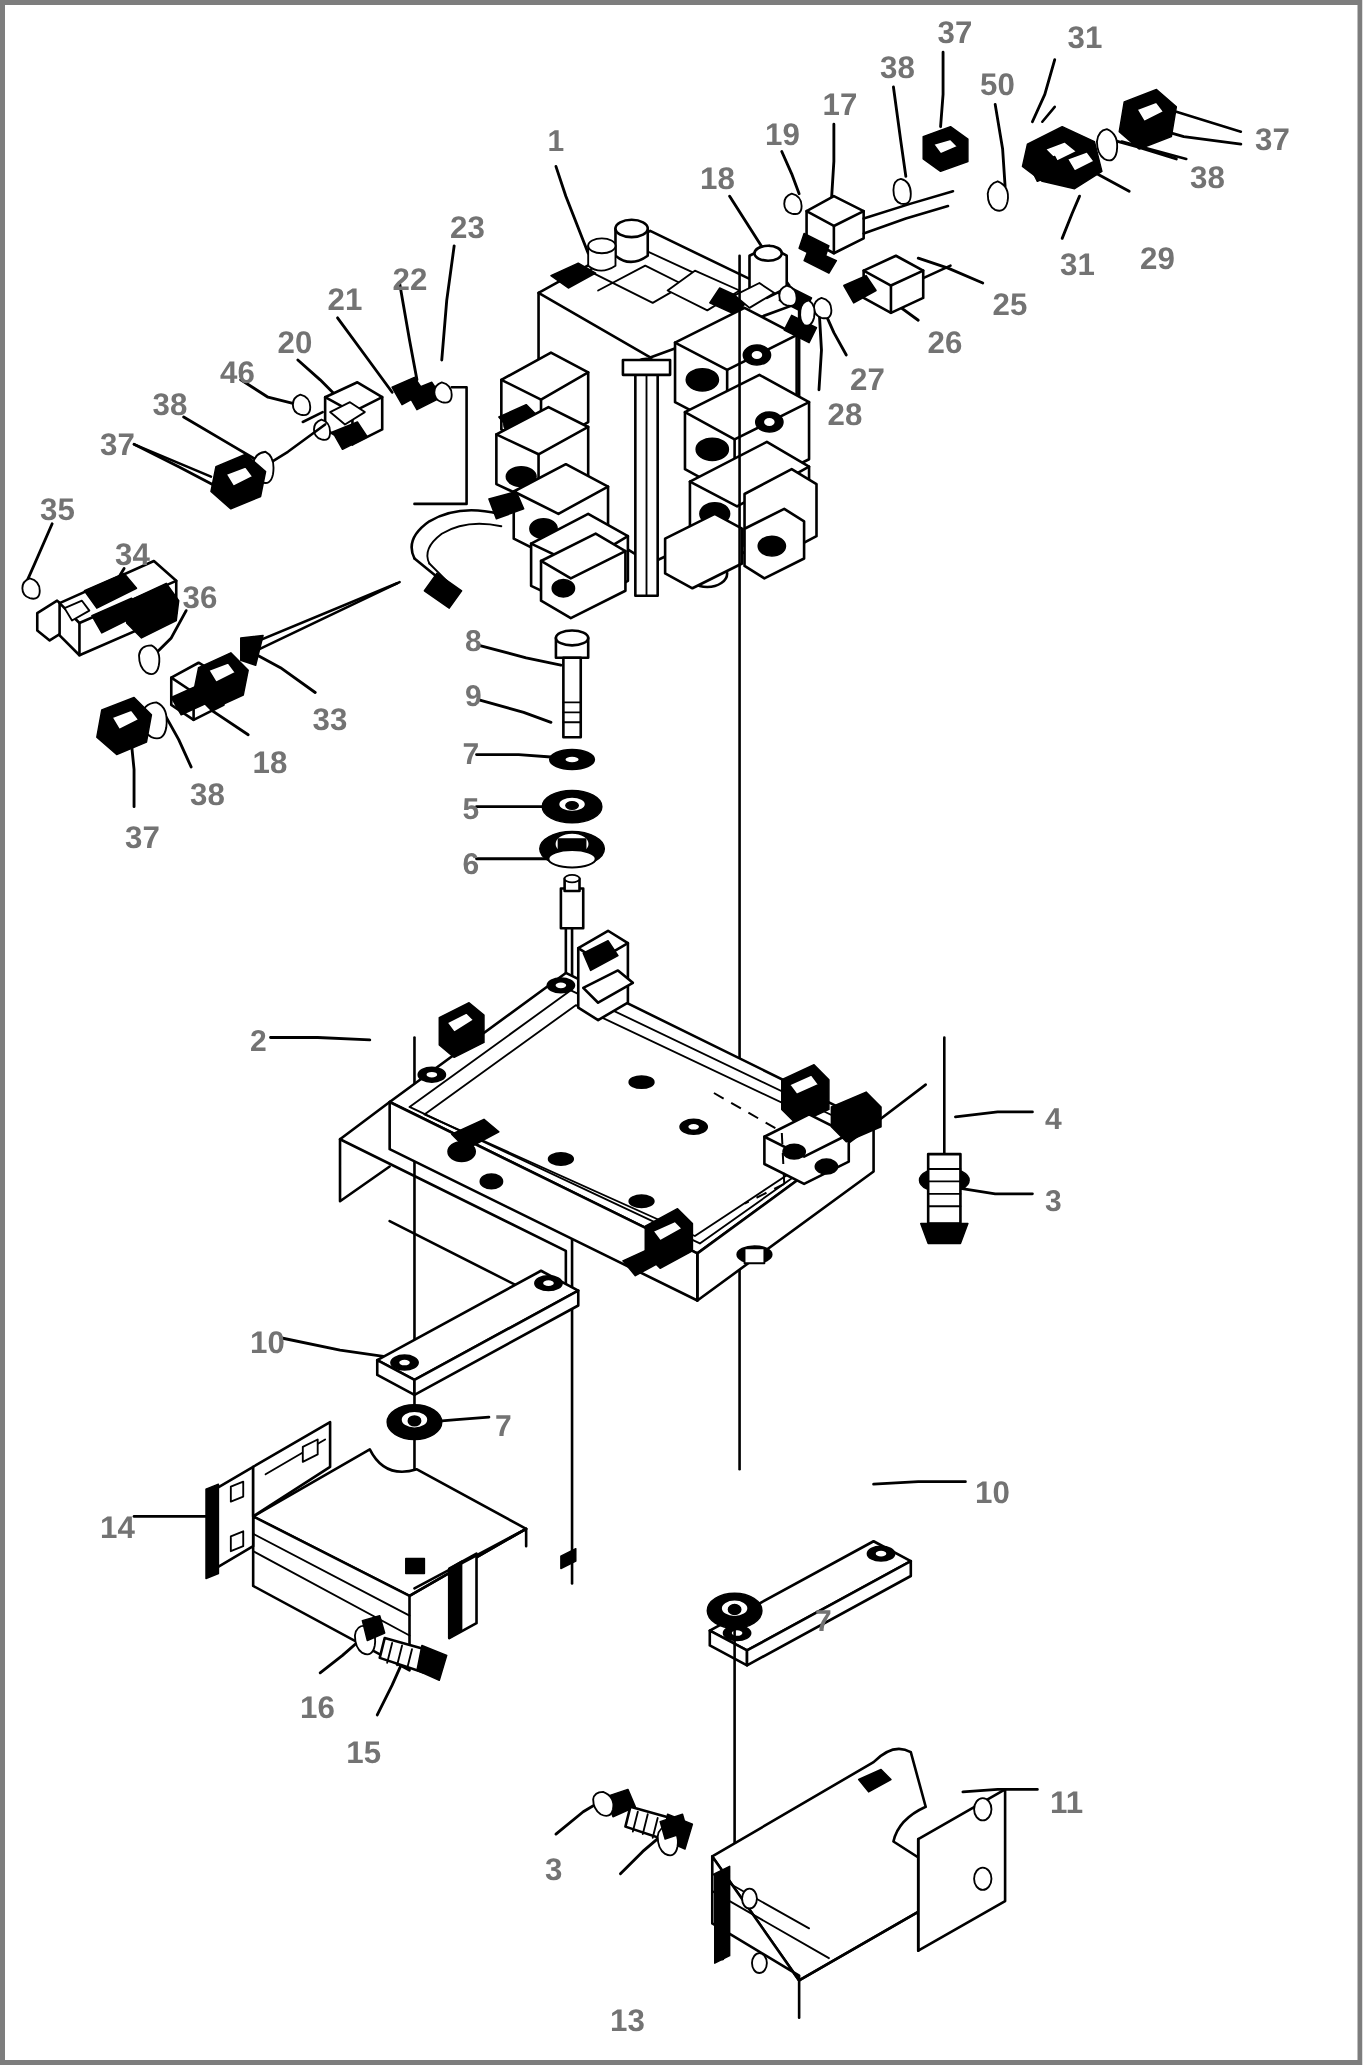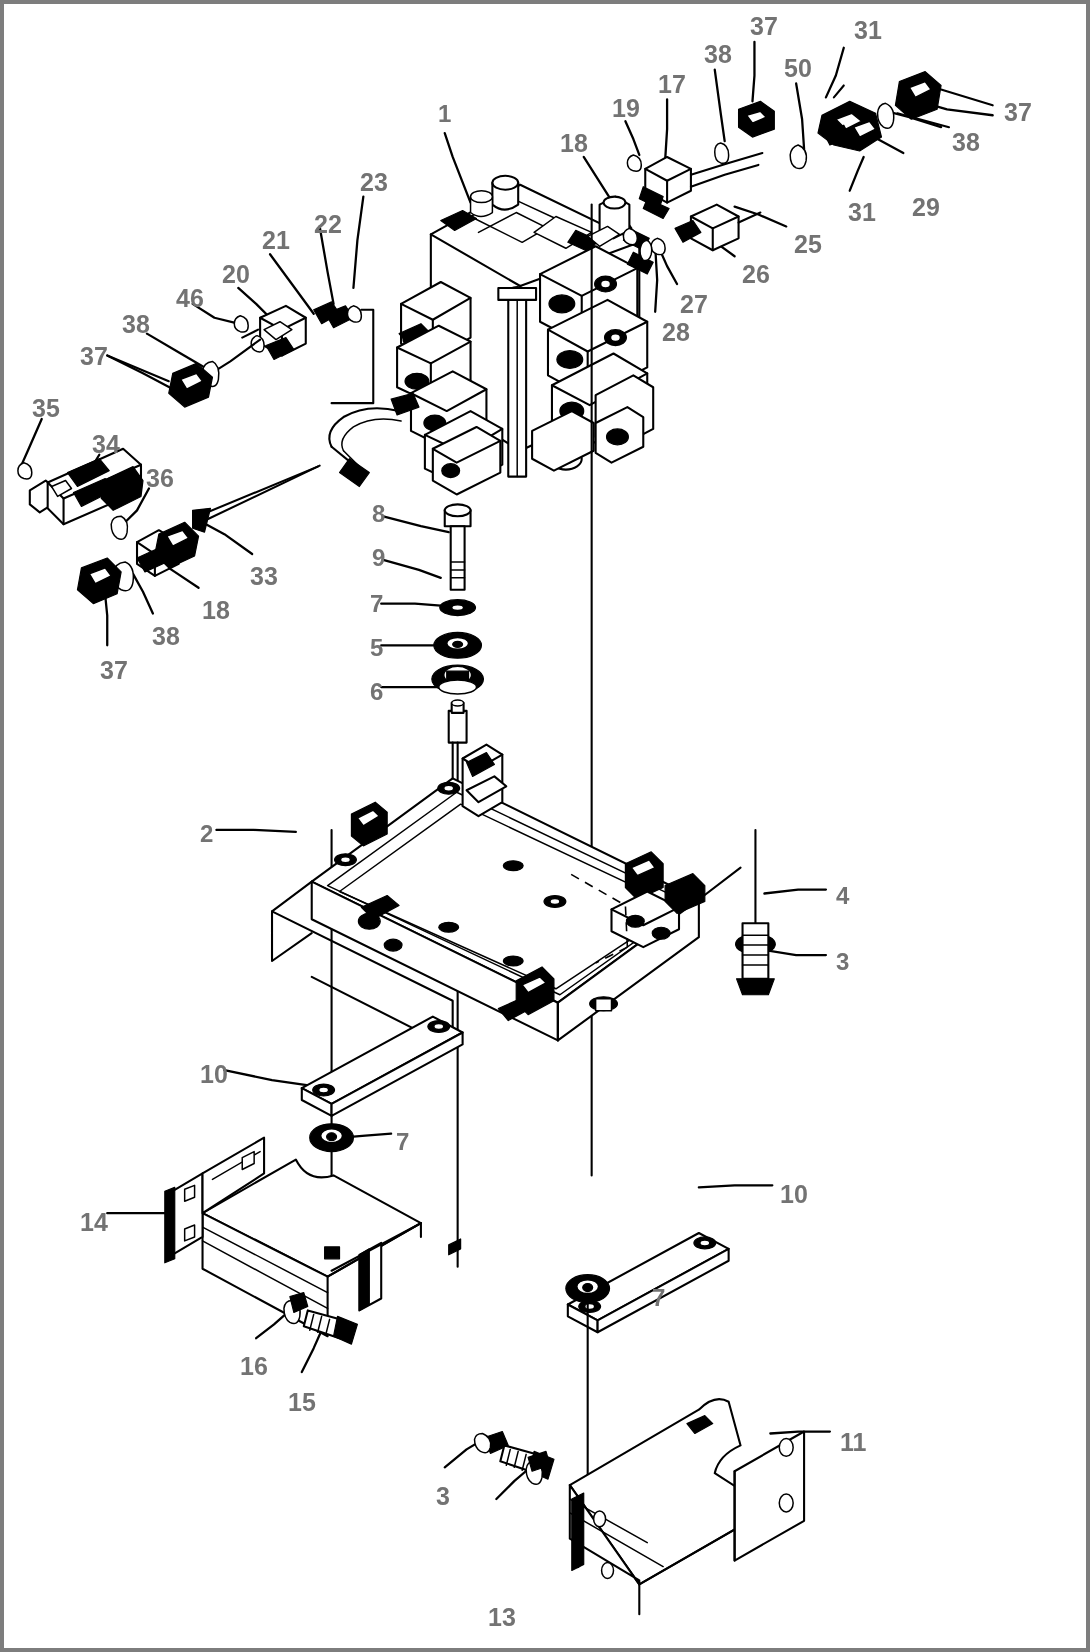--- a/index.html
+++ b/index.html
@@ -542,21 +542,21 @@
       <div class="callout small" style="left: 366px; top: 588px;">7</div>
       <div class="callout small" style="left: 366px; top: 632px;">5</div>
       <div class="callout small" style="left: 366px; top: 676px;">6</div>
       <div class="callout small" style="left: 196px; top: 818px;">2</div>
       <div class="callout small" style="left: 832px; top: 880px;">4</div>
       <div class="callout small" style="left: 832px; top: 946px;">3</div>
       <div class="callout" style="left: 196px; top: 1058px;">10</div>
       <div class="callout small" style="left: 392px; top: 1126px;">7</div>
       <div class="callout" style="left: 76px; top: 1206px;">14</div>
       <div class="callout" style="left: 236px; top: 1350px;">16</div>
-      <div class="callout" style="left: 284px; top: 1386px;">15</div>
+      <div class="callout" style="left: 273px; top: 1386px;">15</div>
       <div class="callout" style="left: 776px; top: 1178px;">10</div>
       <div class="callout small" style="left: 648px; top: 1282px;">7</div>
       <div class="callout" style="left: 836px; top: 1426px;">11</div>
       <div class="callout" style="left: 432px; top: 1480px;">3</div>
       <div class="callout" style="left: 484px; top: 1601px;">13</div>
     </div>
 
 </div>
 
 </body></html>

